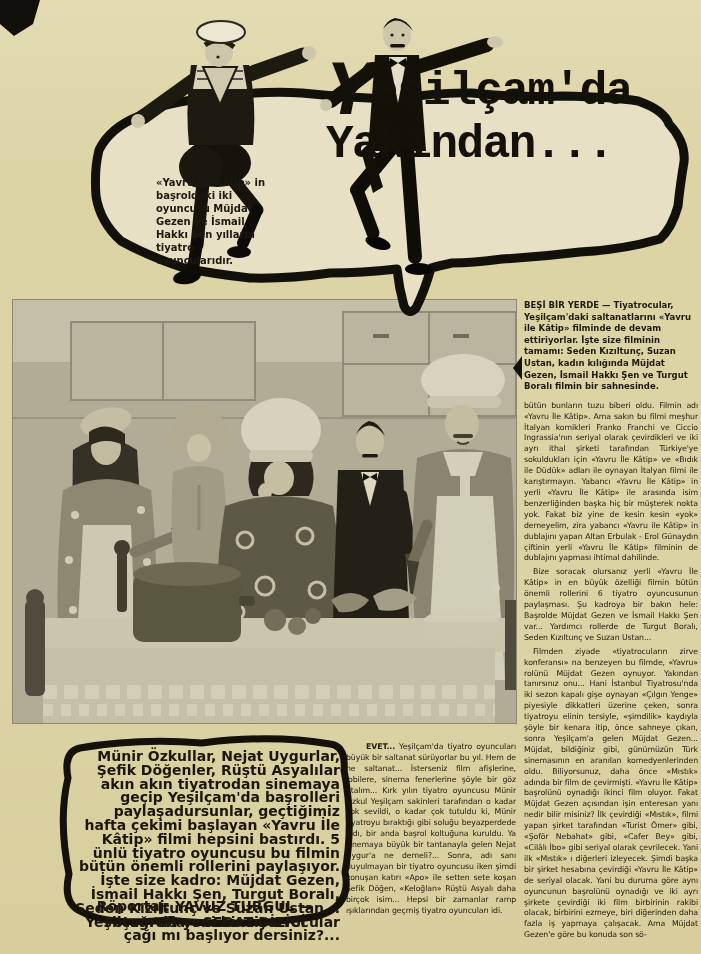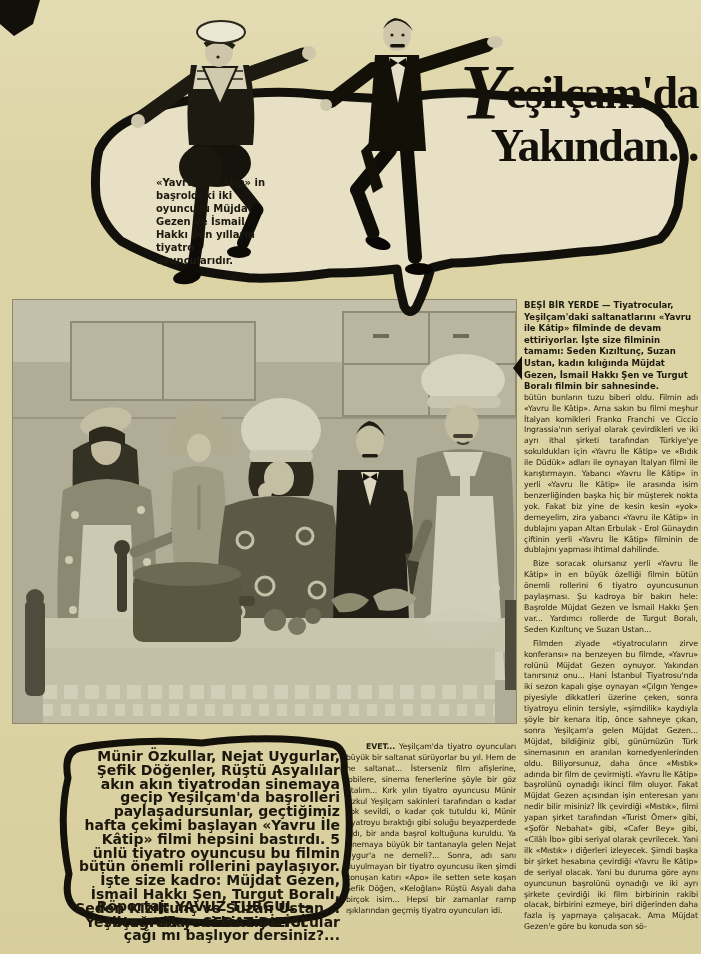--- a/index.html
+++ b/index.html
@@ -15,22 +15,22 @@
     background-image:linear-gradient(180deg, #e3dbb2 0%, #ddd4a6 18%, #dcd3a4 70%, #d7cd9d 100%);
     overflow:hidden;
     font-family:"DejaVu Sans", sans-serif;
     color:var(--ink);
   }
   
   .bubble-svg{position:absolute;left:0;top:0;z-index:2;}
   .dancers-svg{position:absolute;left:85px;top:5px;z-index:3;}
   .headline{
     position:absolute;left:326px;top:66px;width:372px;z-index:4;
-    text-align:right;
-    font-family:Liberation Serif, serif;
+    text-align:left;
+    font-family:Liberation Mono, monospace;
     font-weight:bold;
     font-size:46px;line-height:53px;
     letter-spacing:-1.5px;
     color:#14110a;
   }
   .headline .script-initial{
     display:inline-block;
     font-style:italic;
     font-size:78px;
     line-height:0;
@@ -63,21 +63,21 @@
     border-right:9px solid #14110a;
   }
   .bodytext{
     font-size:7.8px;line-height:10.9px;
     text-align:justify;
     letter-spacing:-0.1px;
     color:#24200f;
   }
   .bodytext p{margin:0 0 3px 0;}
   .bodytext p.indent{text-indent:9px;}
-  .right-body{margin-top:0;}
+  .right-body{margin-top:8px;}
   
   .intro-box{position:absolute;left:46px;top:724px;width:318px;height:218px;z-index:4;}
   .intro-box .outline{position:absolute;left:0;top:0;}
   .intro-text{
     position:absolute;left:24px;top:26px;width:270px;
     text-align:right;
     font-size:14px;line-height:13.8px;font-weight:bold;
     color:#1b170c;
   }
   .intro-credits{

